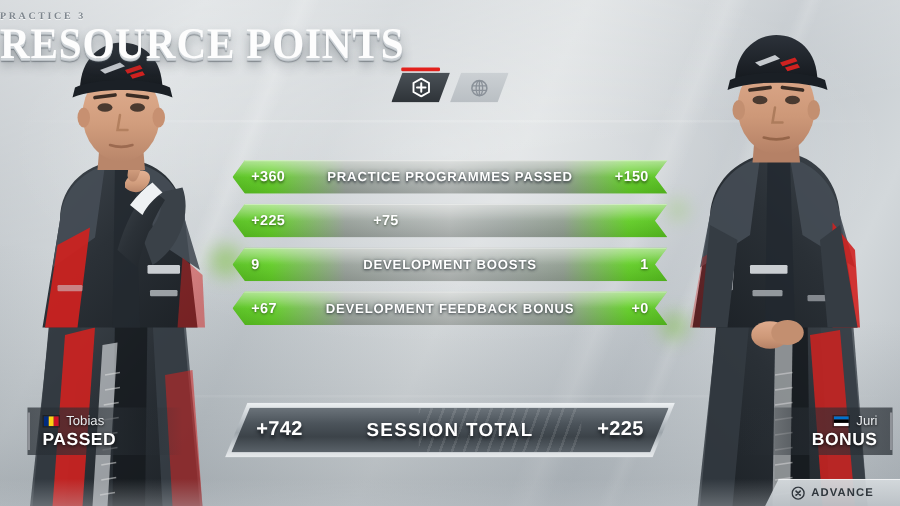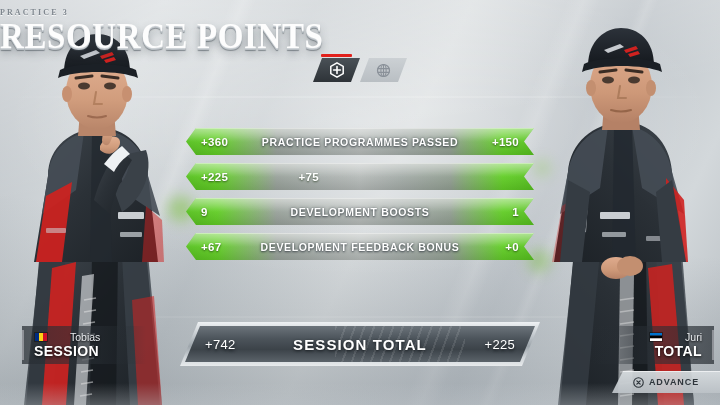--- a/index.html
+++ b/index.html
@@ -121,21 +121,21 @@
     clip-path:polygon(15px 0, 100% 0, calc(100% - 15px) 100%, 0 100%);
     background:linear-gradient(180deg,#6c747b 0%, #4c545b 35%, #3c4349 65%, #5b636a 100%);
     display:flex; align-items:center; overflow:hidden;
   }
   .total-chevrons {
     position:absolute; right:70px; top:0; bottom:0; width:130px;
     background:repeating-linear-gradient(110deg, rgba(255,255,255,.10) 0 2px, rgba(255,255,255,0) 2px 9px);
   }
   .total-left, .total-right {
     position:relative; z-index:2; width:96px;
-    font-size:13px; font-weight:normal; color:#ffffff; letter-spacing:.3px;
+    font-size:16px; font-weight:bold; color:#ffffff; letter-spacing:.3px;
     text-shadow:0 2px 3px rgba(10,14,18,.75);
   }
   .total-left { padding-left:20px; text-align:left; }
   .total-right { padding-right:20px; text-align:right; }
   .total-label {
     position:relative; z-index:2; flex:1; text-align:center;
     font-size:15px; font-weight:bold; color:#ffffff; letter-spacing:1.1px;
     text-transform:uppercase; text-shadow:0 1px 3px rgba(10,14,18,.8);
   }
 
@@ -143,31 +143,31 @@
   .plate { position:absolute; top:326px; height:38px; z-index:6; display:flex; align-items:center; }
   .plate-bg {
     position:absolute; inset:0;
     background:linear-gradient(90deg, rgba(40,46,52,.72) 0%, rgba(40,46,52,.55) 60%, rgba(40,46,52,0) 100%);
   }
   .plate.right .plate-bg {
     background:linear-gradient(270deg, rgba(40,46,52,.72) 0%, rgba(40,46,52,.55) 60%, rgba(40,46,52,0) 100%);
   }
   .plate-accent { position:absolute; top:4px; bottom:4px; width:2px; background:#8f9298; }
   .plate-inner { position:relative; z-index:2; padding:0 12px; }
-  .plate-first { display:flex; align-items:center; gap:22px; font-size:10.5px; color:#e8ebee;
+  .plate-first { display:flex; align-items:center; gap:5px; font-size:10.5px; color:#e8ebee;
                  text-shadow:0 1px 2px rgba(0,0,0,.85); }
   .plate.right .plate-first { justify-content:flex-end; }
   .plate-last { font-size:14px; font-weight:bold; color:#ffffff; letter-spacing:.4px;
                 text-shadow:0 1px 3px rgba(0,0,0,.9); }
   .plate.right .plate-last { text-align:right; }
   .flag { width:14px; height:10px; display:block; border:.5px solid rgba(0,0,0,.35); }
 
   
   .advance {
-    position:absolute; right:0; bottom:12px; width:108px; height:22px; z-index:7;
+    position:absolute; right:0; bottom:0; width:108px; height:22px; z-index:7;
     display:flex; align-items:center; justify-content:center; gap:5px;
     clip-path:polygon(11px 0, 100% 0, 100% 100%, 0 100%);
     background:linear-gradient(180deg, rgba(214,219,222,.94), rgba(188,194,199,.94));
     box-shadow:inset 0 1px 0 rgba(255,255,255,.6);
   }
   .advance-label { font-size:9px; font-weight:bold; color:#2f363c; letter-spacing:.9px; text-transform:uppercase; }
   .footer-strip {
     position:absolute; left:0; right:0; bottom:0; height:22px; z-index:4;
     background:linear-gradient(180deg, rgba(210,215,219,.0), rgba(198,204,209,.35));
   }
@@ -426,37 +426,37 @@
     <div class="plate-accent" style="left:0;"></div>
     <div class="plate-inner">
       <div class="plate-first">
         <svg class="flag" viewBox="0 0 15 10">
           <rect x="0" y="0" width="5" height="10" fill="#002b7f"></rect>
           <rect x="5" y="0" width="5" height="10" fill="#fcd116"></rect>
           <rect x="10" y="0" width="5" height="10" fill="#ce1126"></rect>
         </svg>
         <span>Tobias</span>
       </div>
-      <div class="plate-last">SESSION</div>
+      <div class="plate-last">PASSED</div>
     </div>
   </div>
 
   <div class="plate right" style="right:6px; width:124px;">
     <div class="plate-bg"></div>
     <div class="plate-accent" style="right:0;"></div>
     <div class="plate-inner" style="width:100%;">
       <div class="plate-first">
         <svg class="flag" viewBox="0 0 15 10">
           <rect x="0" y="0" width="15" height="3.33" fill="#0072ce"></rect>
           <rect x="0" y="3.33" width="15" height="3.34" fill="#000000"></rect>
           <rect x="0" y="6.67" width="15" height="3.33" fill="#ffffff"></rect>
         </svg>
         <span>Juri</span>
       </div>
-      <div class="plate-last">TOTAL</div>
+      <div class="plate-last">BONUS</div>
     </div>
   </div>
 
   <div class="footer-strip"></div>
   <div class="advance">
     <svg width="11" height="11" viewBox="0 0 12 12">
       <circle cx="6" cy="6" r="5.2" fill="none" stroke="#2f363c" stroke-width="1.2"></circle>
       <path d="M4.2 4.2 L7.8 7.8 M7.8 4.2 L4.2 7.8" stroke="#2f363c" stroke-width="1.4" stroke-linecap="round"></path>
     </svg>
     <span class="advance-label">ADVANCE</span>

